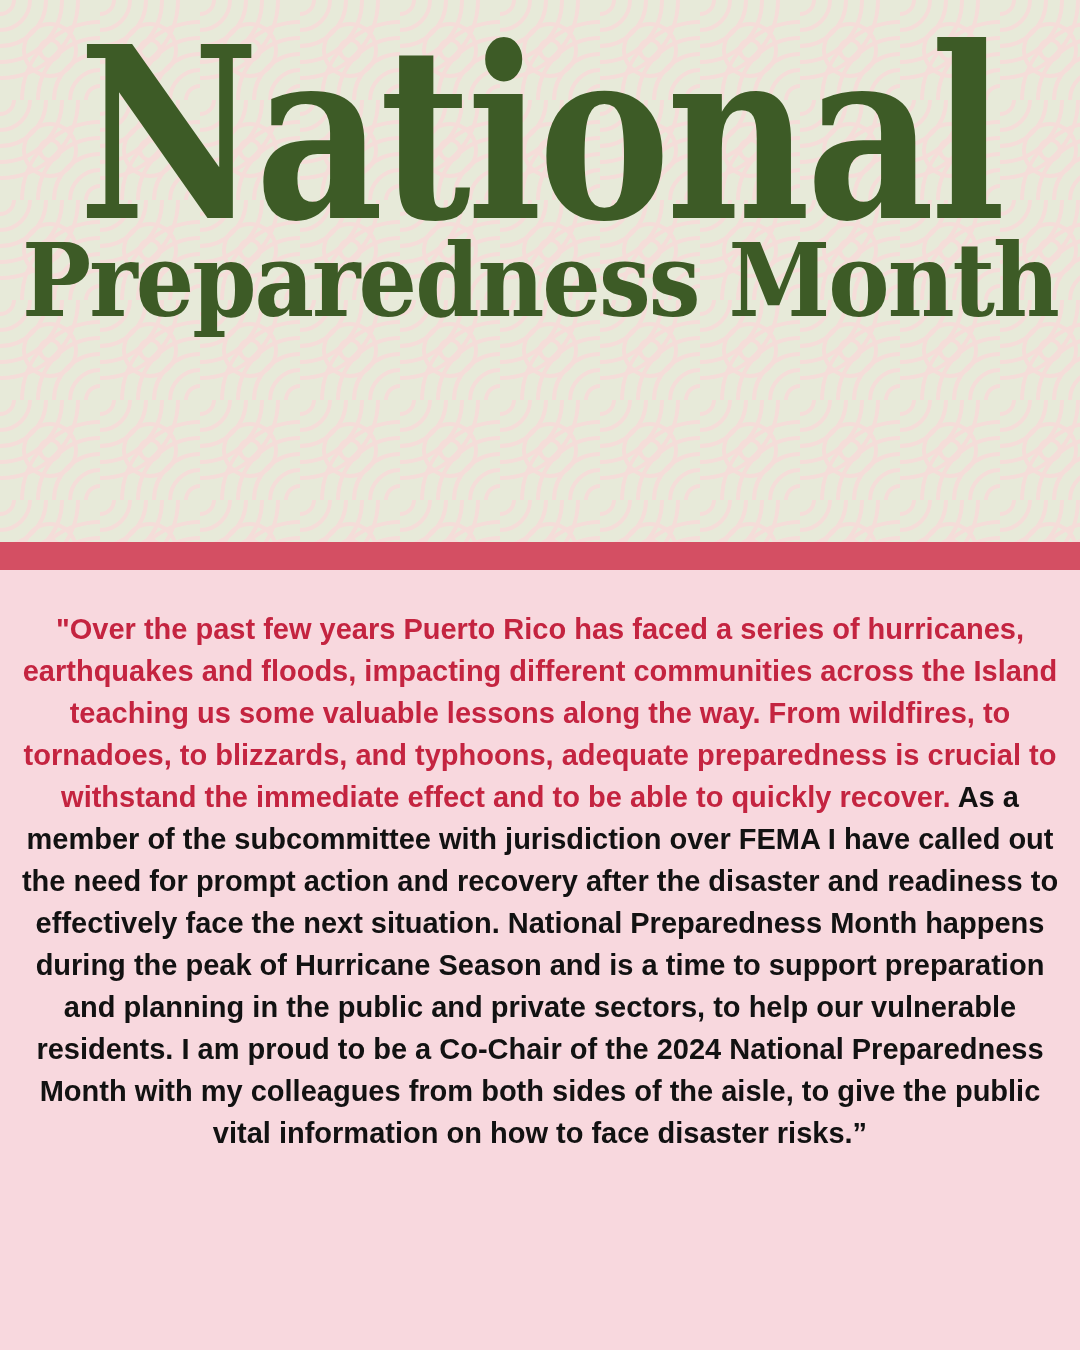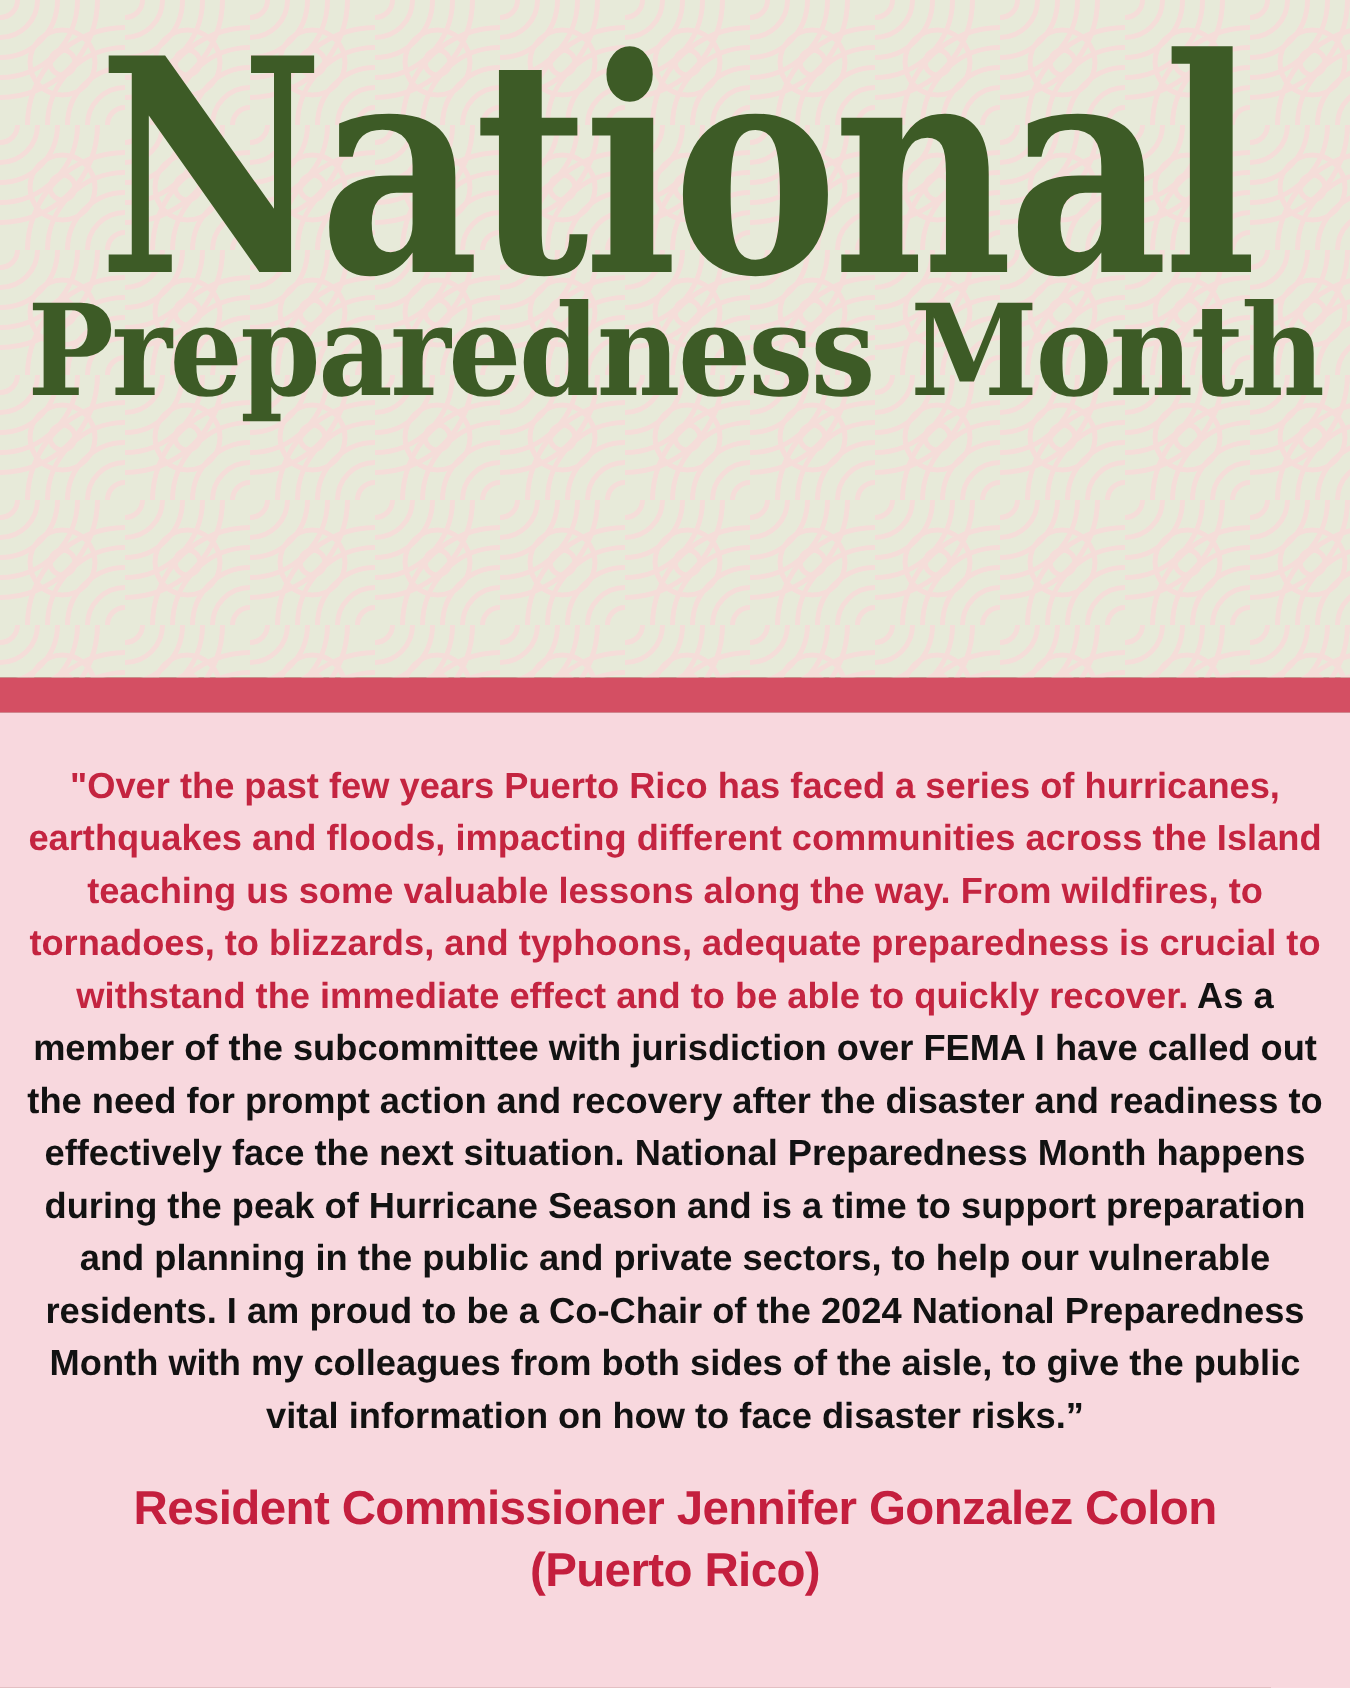--- a/index.html
+++ b/index.html
@@ -161,19 +161,15 @@
     <h1 class="title-line1">National</h1>
     <h2 class="title-line2">Preparedness Month</h2>
 
   </div>
 
   <div class="divider-bar"></div>
 
   <div class="quote-section">
     <p class="quote-paragraph"><span class="quote-red">"Over the past few years Puerto Rico has faced a series of hurricanes, earthquakes and floods, impacting different communities across the Island teaching us some valuable lessons along the way. From wildfires, to tornadoes, to blizzards, and typhoons, adequate preparedness is crucial to withstand the immediate effect and to be able to quickly recover.</span><span class="quote-black"> As a member of the subcommittee with jurisdiction over FEMA I have called out the need for prompt action and recovery after the disaster and readiness to effectively face the next situation. National Preparedness Month happens during the peak of Hurricane Season and is a time to support preparation and planning in the public and private sectors, to help our vulnerable residents. I am proud to be a Co-Chair of the 2024 National Preparedness Month with my colleagues from both sides of the aisle, to give the public vital information on how to face disaster risks.”</span></p>
 
-    <div class="attribution">
-      <div>Resident Commissioner Jennifer Gonzalez Colon</div>
-      <div>(Puerto Rico)</div>
-    </div>
   </div>
 
 </div>
 
 </body></html>

